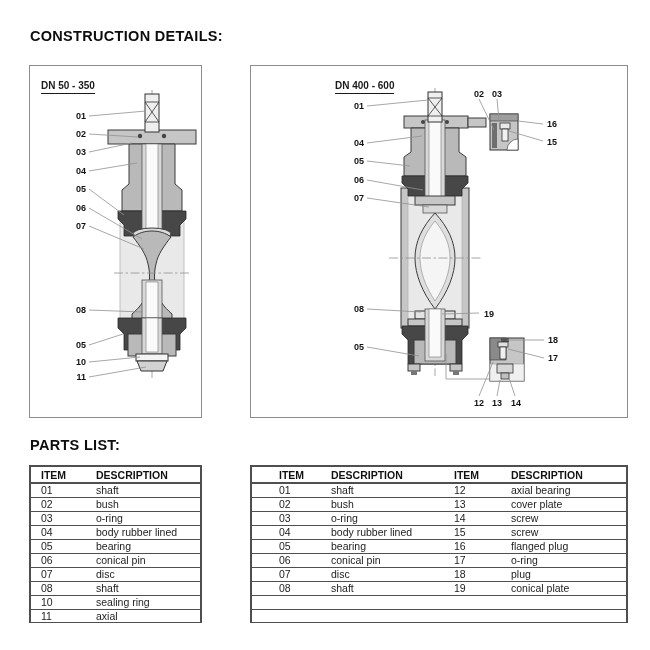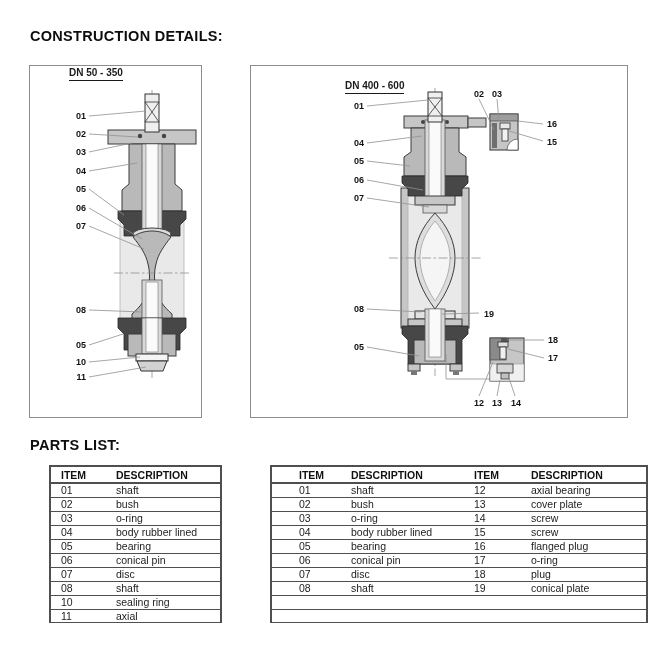--- a/index.html
+++ b/index.html
@@ -18,40 +18,40 @@
   .diagram-box {
     position:absolute; top:65px; height:353px; border:1px solid #8c8c8c;
     background:#fff; box-sizing:border-box;
   }
   #box-left  { left:29px;  width:173px; }
   #box-right { left:250px; width:378px; }
   .dn-title {
     position:absolute; font-size:10px; font-weight:bold; color:#1a1a1a;
     border-bottom:1px solid #1a1a1a; padding-bottom:2px; white-space:nowrap;
   }
-  #box-left .dn-title  { left:11px; top:1px;margin-left:28px; }
-  #box-right .dn-title { left:94px; top:14px; }
+  #box-left .dn-title  { left:11px; top:14px; }
+  #box-right .dn-title { left:84px; top:14px; }
   .diagram-box svg { position:absolute; left:0; top:0; }
 
   
   .metal  { fill:#c6c6c6; stroke:#3a3a3a; stroke-width:1; }
   .metal2 { fill:#b9b9b9; stroke:#3a3a3a; stroke-width:1; }
   .metal3 { fill:#d8d8d8; stroke:#555;    stroke-width:0.8; }
   .lightp { fill:#efefef; stroke:#333;    stroke-width:1; }
   .dark   { fill:#474747; stroke:#2a2a2a; stroke-width:0.8; }
   .liner  { fill:#e9e9e9; stroke:#b5b5b5; stroke-width:0.8; }
   .cl     { stroke:#8f8f8f; stroke-width:0.8; stroke-dasharray:9 2.5 2.5 2.5; fill:none; }
   .leader { stroke:#909090; stroke-width:0.8; fill:none; }
   .thin   { stroke:#333; stroke-width:0.8; fill:none; }
   text.plbl { font-family:"Liberation Sans",sans-serif; font-size:9px; font-weight:bold; fill:#111; }
 
   
   table.parts-table {
     position:absolute; top:465px; border-collapse:collapse; table-layout:fixed;
-    border:2px solid #4f4f4f; background:#fff;margin-left:20px;
+    border:2px solid #4f4f4f; background:#fff;
   }
   #table-left  { left:29px;  width:173px; }
   #table-right { left:250px; width:378px; }
   .parts-table th, .parts-table td {
     box-sizing:border-box; font-family:"Liberation Sans",sans-serif;
     text-align:left; vertical-align:middle; white-space:nowrap; overflow:hidden;
     border-bottom:1px solid #4f4f4f; padding:0;
   }
   .parts-table th { font-size:10.5px; font-weight:bold; height:17px; border-bottom:2px solid #4f4f4f; }
   .parts-table td { font-size:10.5px; font-weight:normal; height:14px; color:#1c1c1c; }

